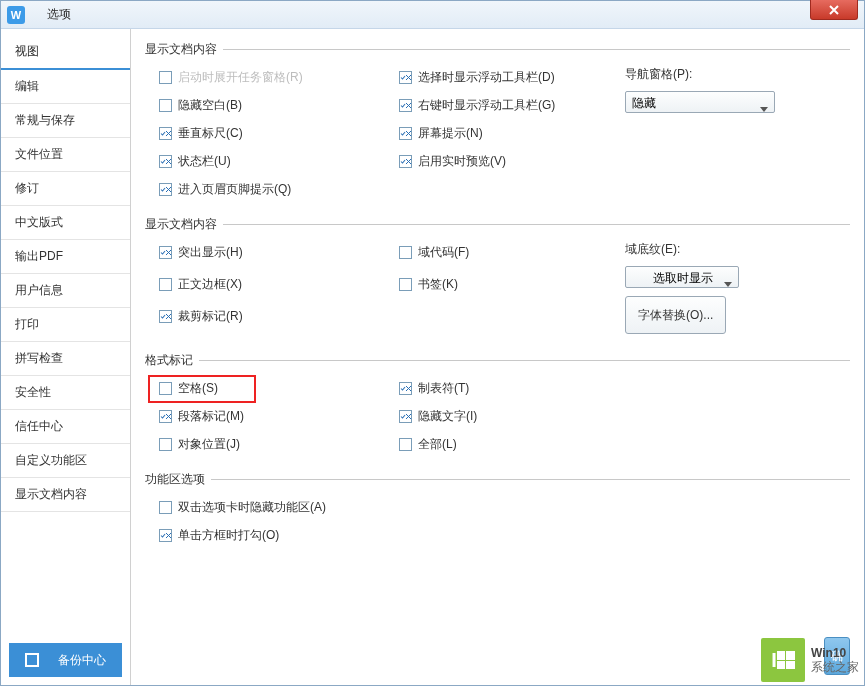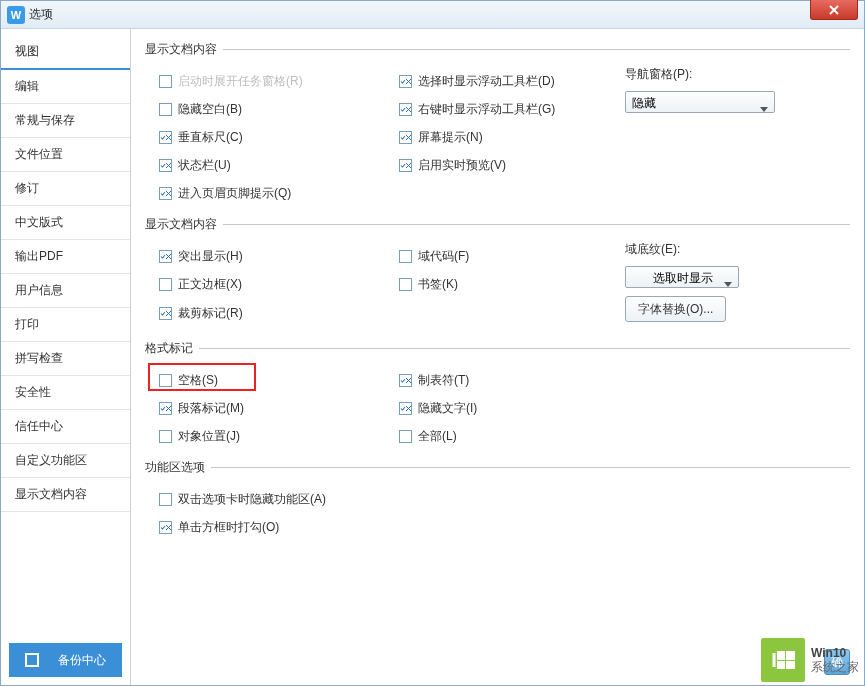--- a/index.html
+++ b/index.html
@@ -30,21 +30,21 @@
   .titlebar .appicon {
     width: 18px;
     height: 18px;
     margin-left: 6px;
     background: #3c9be8;
     border-radius: 3px;
     display:flex;align-items:center;justify-content:center;
     color:#fff;font-size:11px;font-weight:bold;
   }
   .titlebar .title {
-    margin-left: 4px;
+    margin-left: 22px;
     color: #2a2a2a;
   }
   .titlebar .close {
     position: absolute;
     right: 6px;
     top: -1px;
     width: 48px;
     height: 20px;
     background: linear-gradient(#e66b5f, #c83a2a);
     border: 1px solid #a02a1f;
@@ -113,21 +113,21 @@
   .cols {
     display: grid;
     grid-template-columns: 230px 220px 1fr;
     gap: 2px 10px;
   }
   .cols2 {
     display: grid;
     grid-template-columns: 230px 220px 1fr;
     gap: 2px 10px;
   }
-  .cell { display: flex; align-items: flex-end; height: 26px; }
+  .cell { display: flex; align-items: center; height: 26px; }
   .cbwrap { display: flex; align-items: center; gap: 6px; padding-left: 14px;}
   .cb {
     width: 13px; height: 13px;
     border: 1px solid #7a9db8;
     display:flex;align-items:center;justify-content:center;
     background: #fff;
   }
   .cb.checked::after {
     content: "";
     width: 9px;height:9px;
@@ -158,21 +158,21 @@
     align-items: flex-end;
     padding: 0 6px;
     justify-content: space-between;
     cursor: pointer;
     border-radius:2px;
   }
   .select .arrow {
     width: 0;height:0;border-left:4px solid transparent;border-right:4px solid transparent;border-top:5px solid #555;
   }
   .btn {
-    height: 26px;
+    height: 38px;
     padding: 0 12px;
     border: 1px solid #9aa8b5;
     background: linear-gradient(#fdfefe,#eef2f5);
     border-radius:3px;
     display: inline-flex;
     align-items: center;
     cursor: pointer;
     color:#333;
   }
   .bottombar {

